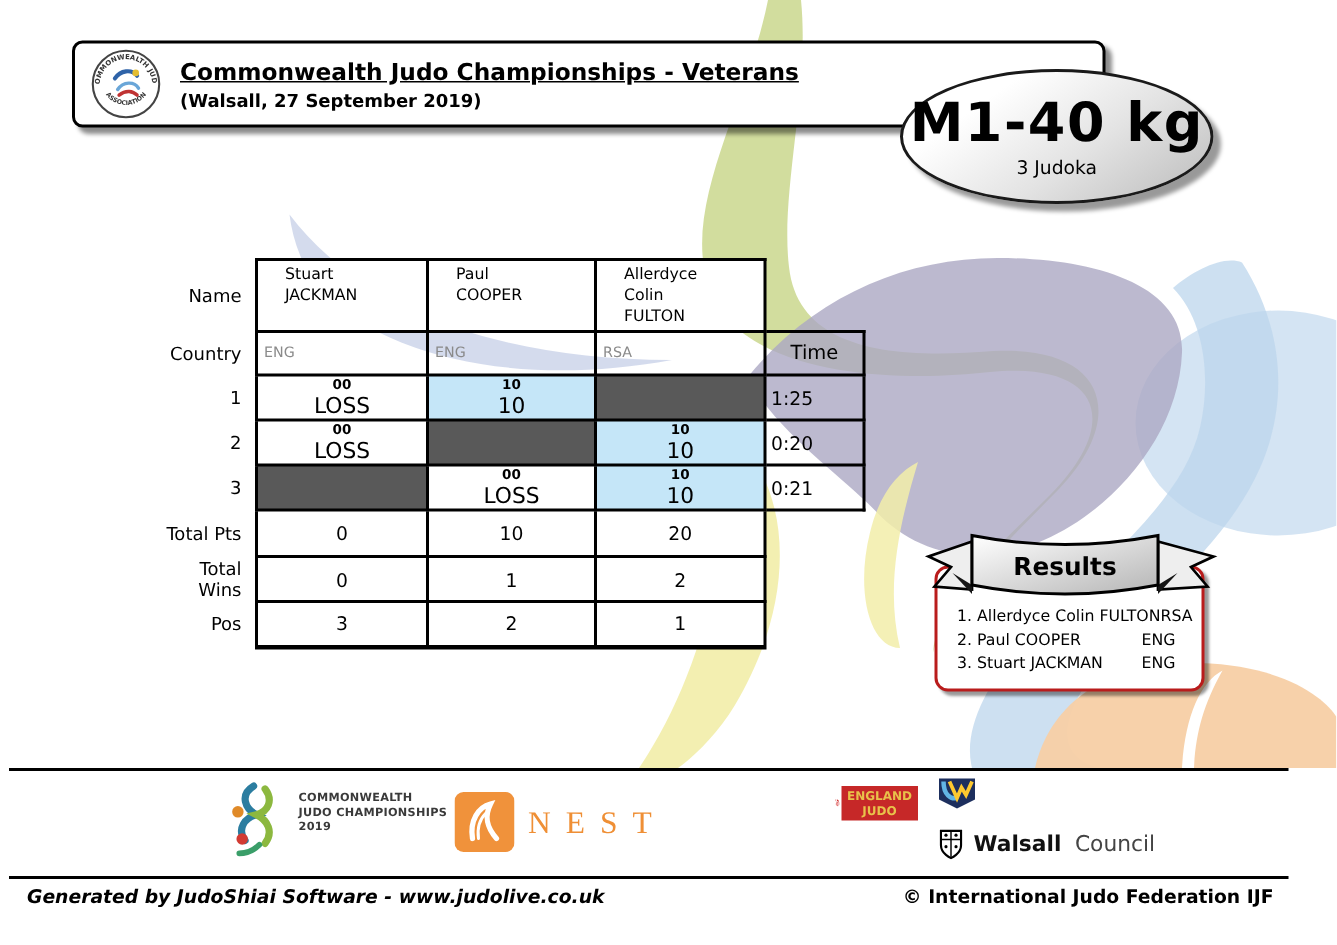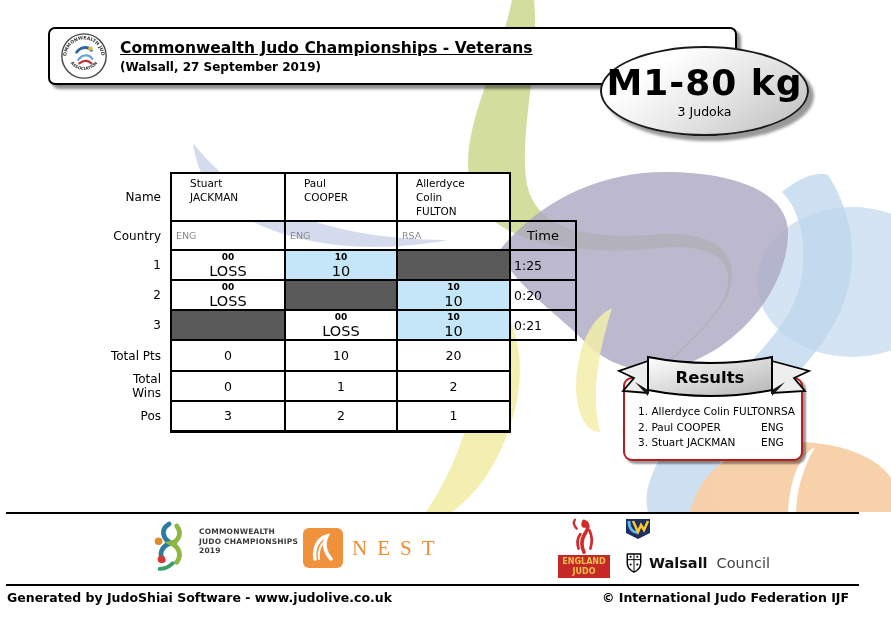--- a/index.html
+++ b/index.html
@@ -63,33 +63,33 @@
   .rule-bottom{left:6px;top:584px;width:853px;}
   .sponsor{position:absolute;z-index:3;}
   .cjc{left:150px;top:520px;display:flex;gap:7px;}
   .cjc-text{margin-top:7px;font-size:7.5px;font-weight:bold;color:#3a3a3a;line-height:9.5px;letter-spacing:.2px;}
   .nest{left:303px;top:528px;display:flex;align-items:center;gap:9px;}
   .nest-text{font-family:"Liberation Serif",serif;font-size:21px;letter-spacing:10px;color:var(--accent-orange,#ef8f35);}
   .cc{left:450px;top:520px;}
   .cc-line{font-size:19px;font-weight:bold;color:var(--accent-blue,#41b6e8);line-height:16px;letter-spacing:0;}
   .cc-line2{display:flex;align-items:center;}
   .cc-part{font-size:6px;font-weight:bold;letter-spacing:2.6px;color:#f0a23c;margin-top:2px;}
-  .ej{left:556px;top:516px;width:56px;display:flex;flex-direction:column;align-items:center;}
+  .ej{left:556px;top:516px;width:56px;display:flex;flex-direction:row;align-items:center;}
   .ej-block{background:var(--accent-red,#c62828);color:#e8c24a;font-size:8px;font-weight:bold;
       line-height:9.5px;text-align:center;padding:2px 4px;margin-top:1px;}
   .wlv{left:625px;top:518px;display:flex;gap:5px;align-items:flex-start;}
   .wlv-l1{font-size:5px;font-weight:bold;color:var(--accent-navy,#1d2f5e);}
   .wlv-l2{font-size:11px;font-weight:bold;color:var(--accent-navy,#1d2f5e);line-height:11px;}
   .wlv-l3{font-size:4.5px;color:var(--accent-navy,#1d2f5e);letter-spacing:.2px;}
   .wal{left:625px;top:552px;display:flex;gap:6px;align-items:center;}
   .wal-bold{font-size:14.5px;font-weight:bold;color:#111;}
   .wal-reg{font-size:14.5px;color:#444;margin-left:3px;}
 
   
-  .footer-left{position:absolute;left:7px;top:590px;font-size:12.5px;font-weight:bold;z-index:3;}
+  .footer-left{position:absolute;left:18px;top:590px;font-size:12.5px;font-weight:bold;z-index:3;font-style:italic;}
   .footer-right{position:absolute;right:42px;top:590px;font-size:12.5px;font-weight:bold;z-index:3;}
 </style>
 </head>
 <body>
 
 <div class="page">
 
   <svg class="bg" width="891" height="630" viewBox="0 0 891 630">
     <path d="M193,143 C240,205 330,240 448,240 C350,258 260,240 215,195 C202,180 195,160 193,143 Z" fill="#c6cfe7" opacity="0.75"></path>
     <path d="M512,0 C498,70 455,135 472,190 C492,252 600,255 660,248 C735,241 748,282 700,330 C665,365 625,400 622,435
@@ -122,21 +122,21 @@
       <path d="M21,34 C26,30 31,31 34,34" stroke="#c03333" stroke-width="2.5" fill="none" stroke-linecap="round"></path>
       <circle cx="33" cy="18" r="2.4" fill="#e3bd32"></circle>
     </svg>
     <div class="header-text">
       <div class="hdr-title">Commonwealth Judo Championships - Veterans</div>
       <div class="hdr-sub">(Walsall, 27 September 2019)</div>
     </div>
   </div>
 
   <div class="category-oval">
-    <div class="cat-weight">M1-80 kg</div>
+    <div class="cat-weight">M1-40 kg</div>
     <div class="cat-count">3 Judoka</div>
   </div>
 
   <table class="pool-table">
     <colgroup>
         <col style="width:63px">
         <col style="width:114px">
         <col style="width:112px">
         <col style="width:113px">
         <col style="width:66px">

